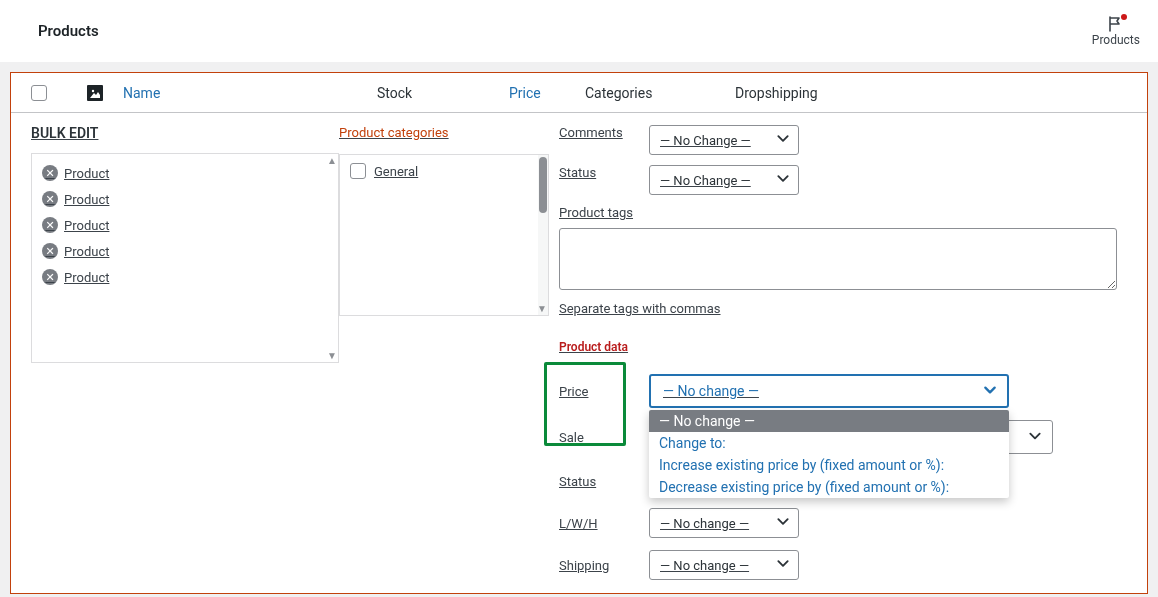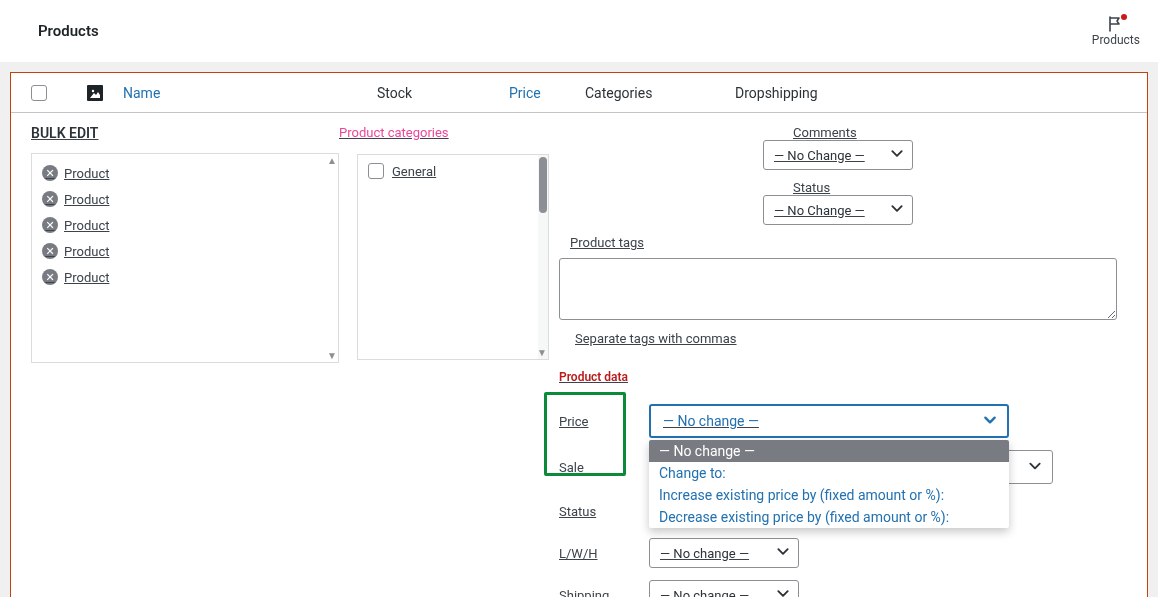--- a/index.html
+++ b/index.html
@@ -34,39 +34,39 @@
     .bulk-title { font-size: 14px; font-weight: 600; color: #2c3338; margin-bottom: 12px; }
     .product-list { border: 1px solid #dcdcde; height: 210px; position: relative; overflow: hidden; background:#fff; }
     .product-list ul { list-style: none; padding: 6px 6px; }
     .product-list li { display: flex; align-items: center; gap: 6px; padding: 5px 4px; font-size: 13px; color:#3c434a; }
     .remove-btn { width:16px; height:16px; display:inline-flex; align-items:center; justify-content:center; border-radius:50%; background:#787c82; color:#fff; font-size:11px; line-height:1; cursor:pointer; }
     .scroll-arrow { position:absolute; right:1px; color:#8c8f94; font-size:10px; }
     .scroll-arrow.up { top:1px; }
     .scroll-arrow.down { bottom:1px; }
 
     .col-mid { width: 220px; padding: 0 10px 0 0; }
-    .mid-title { font-size: 13px; color:#ec4899; margin-bottom: 14px; }
-    .cat-list { border: 1px solid #dcdcde; height: 206px; position: relative; overflow: hidden; background:#fff;margin-left:18px; }
+    .mid-title { font-size: 13px; color:#c2410c; margin-bottom: 14px; }
+    .cat-list { border: 1px solid #dcdcde; height: 162px; position: relative; overflow: hidden; background:#fff; }
     .cat-list .inner { padding:8px 10px; }
     .cat-item { display:flex; align-items:center; gap:8px; font-size:13px; color:#3c434a; }
     .cat-item input { width:16px; height:16px; border:1px solid #8c8f94; border-radius:3px; appearance:none; background:#fff; }
     .cat-scroll { position:absolute; right:0; top:0; bottom:0; width:10px; background:#f6f7f7; }
     .cat-thumb { position:absolute; right:1px; top:2px; width:8px; height:56px; background:#8c8f94; border-radius:4px; }
     .cat-arrow { position:absolute; right:1px; color:#8c8f94; font-size:10px; }
     .cat-arrow.down { bottom:1px; }
 
     .col-right { flex:1; padding: 0 18px 0 0; }
-    .field-row { display:flex; align-items:center; margin-bottom: 10px; flex-direction: column; }
+    .field-row { display:flex; margin-bottom: 10px; }
     .field-row .label { width:90px; font-size:13px; color:#3c434a; }
     .select-nc { height:30px; min-width:150px; background:#fff; border:1px solid #8c8f94; border-radius:3px; padding:0 28px 0 10px; font-size:13px; color:#2c3338; display:inline-flex; align-items:center; position:relative; cursor:pointer; }
     .select-nc .chevron { position:absolute; right:8px; top:50%; transform:translateY(-50%); color:#2c3338; }
 
-    .tags-label { font-size:13px; color:#3c434a; margin:6px 11px 8px; }
+    .tags-label { font-size:13px; color:#3c434a; margin:6px 0 8px; }
     .tags-area { width:100%; height:62px; border:1px solid #8c8f94; border-radius:3px; background:#fff; resize:both; padding:4px; }
-    .tags-hint { font-size:13px; color:#3c434a; margin-top:8px;margin-left:16px; }
+    .tags-hint { font-size:13px; color:#3c434a; margin-top:8px; }
 
     .section-title { font-weight:600; color:#b91c1c; margin: 24px 0 20px; font-size:12px; }
 
     .data-fields { position: relative; }
     .highlight-box { position:absolute; left:-15px; top:-12px; width:82px; height:84px; border:3px solid #0b8a3a; border-radius:2px; pointer-events:none; }
 
     .row2 { display:flex; align-items:center; margin-bottom:12px; }
     .row2 .label2 { width:90px; font-size:13px; color:#3c434a; }
 
     .big-select { height:34px; width:360px; border:2px solid #2271b1; border-radius:3px; background:#fff; color:#2271b1; font-size:14px; display:inline-flex; align-items:center; padding:0 36px 0 12px; position:relative; cursor:pointer; }

